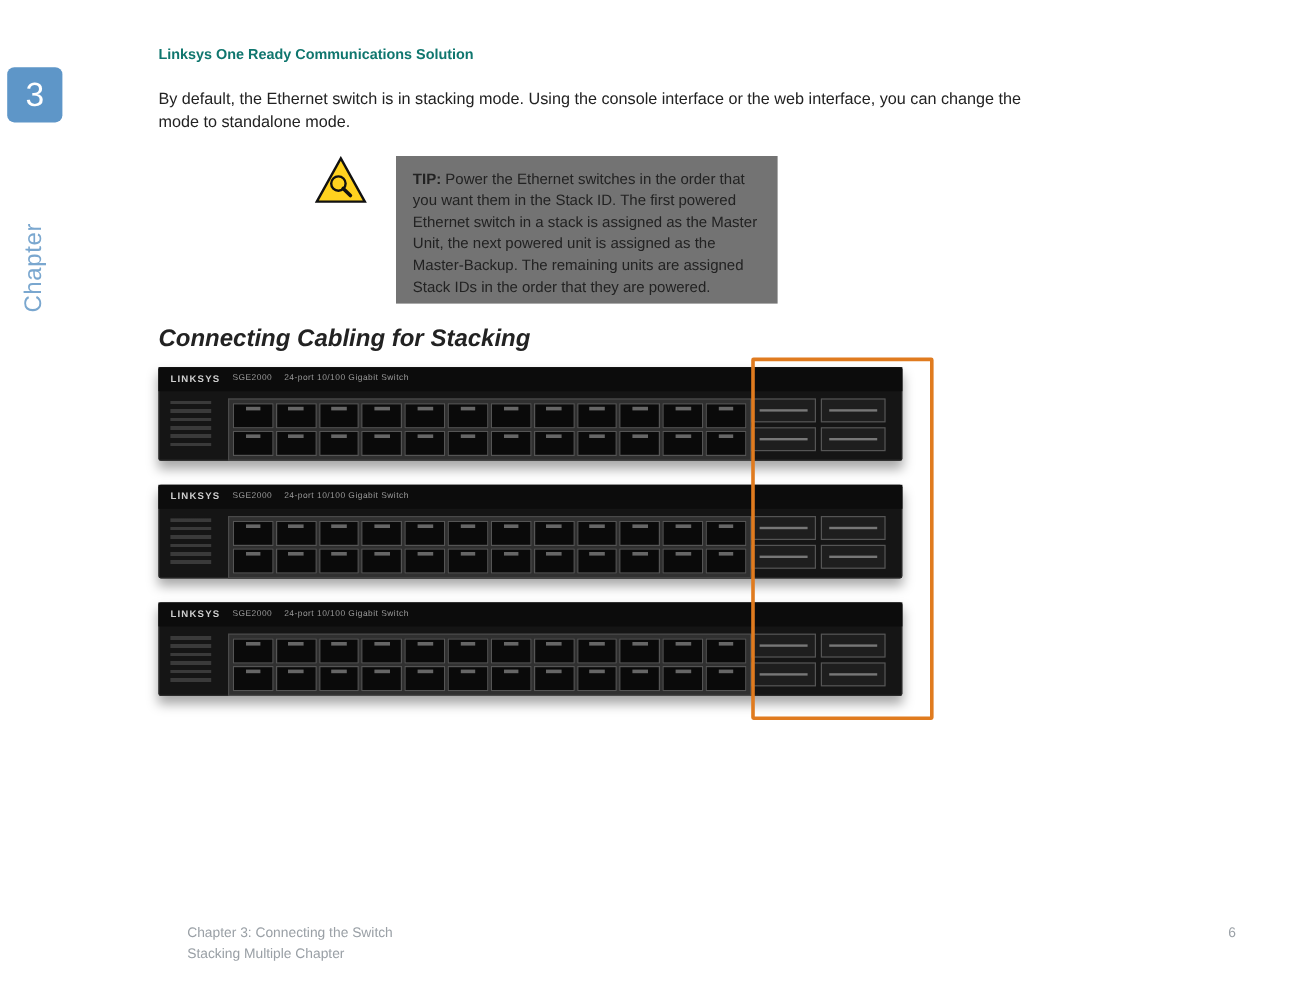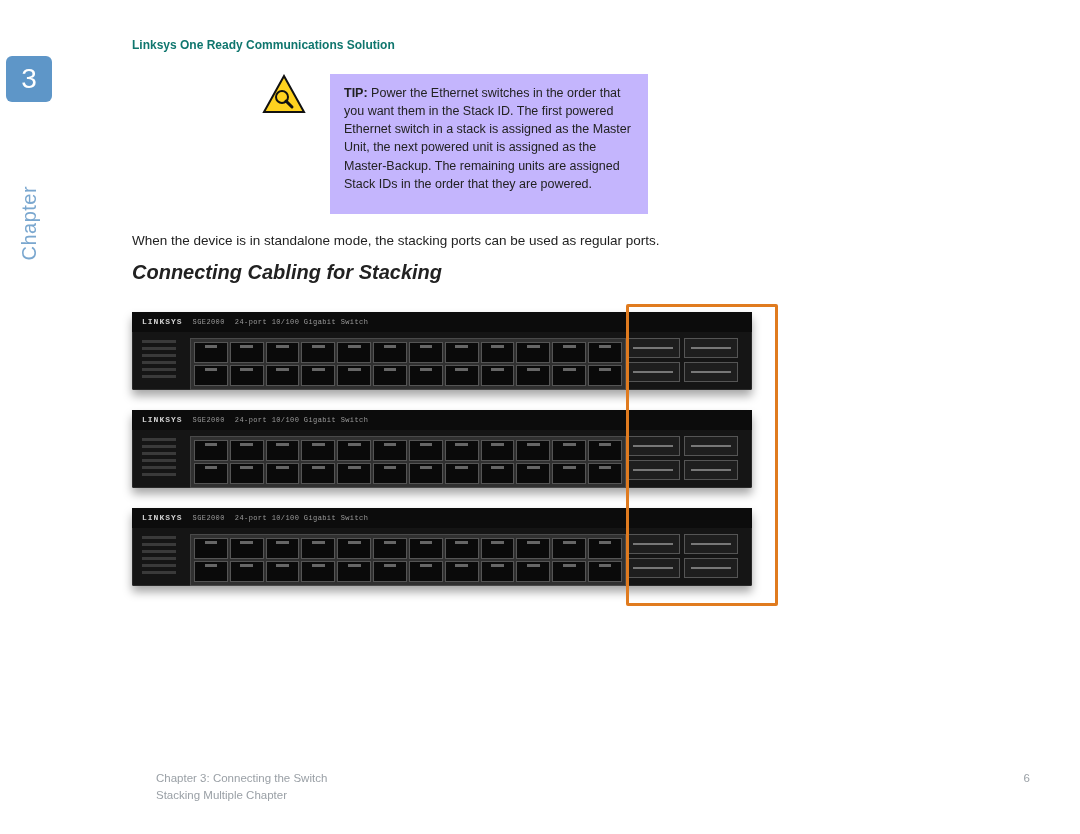--- a/index.html
+++ b/index.html
@@ -8,26 +8,26 @@
   .side-tab{position:absolute;left:6px;top:56px;width:46px;height:260px;}
   .side-tab .num-badge{width:46px;height:46px;background:#5e96c8;color:#fff;border-radius:6px;
     display:flex;align-items:center;justify-content:center;font-size:28px;font-weight:300;}
   .side-tab .chapter-label{position:absolute;left:0;top:170px;width:46px;text-align:center;
     color:#7aa7cf;font-size:20px;letter-spacing:.5px;transform:rotate(-90deg);transform-origin:center;}
   
   .content{position:absolute;left:132px;right:50px;top:38px;}
   .running-head{color:#0f766e;font-size:12px;font-weight:600;margin-bottom:22px;}
   .para{font-size:13.5px;line-height:1.4;max-width:720px;}
   .tip-row{display:flex;gap:24px;margin:18px 0 18px 130px;max-width:560px;align-items:flex-start;}
-  .tip-box{background:#c4b5fd;padding:10px 14px 21px 14px;font-size:12.5px;line-height:1.45;max-width:290px;}
+  .tip-box{background:#737373;padding:10px 14px 4px 14px;font-size:12.5px;line-height:1.45;max-width:290px;}
   .tip-box b{font-weight:700;}
   .warn-icon svg{display:block;}
   .h2{font-size:20px;font-weight:700;margin:10px 0 10px 0;font-style:italic;}
   
-  .stack-wrap{position:relative;margin-top:28px;width:770px;height:290px;font-family:Liberation Mono, monospace;}
+  .stack-wrap{position:relative;margin-top:12px;width:770px;height:290px;}
   .switch{position:absolute;left:0;width:620px;height:78px;background:#151515;border-radius:2px;
     box-shadow:0 6px 10px rgba(0,0,0,.35), inset 0 0 0 1px #2a2a2a;}
   .switch .brand-strip{position:absolute;left:0;right:0;top:0;height:20px;background:#0c0c0c;
     display:flex;align-items:center;gap:10px;padding:0 10px;color:#9b9b9b;font-size:7px;letter-spacing:.4px;}
   .switch .brand-strip .brand{color:#cfcfcf;font-weight:700;font-size:8px;letter-spacing:1px;}
   .switch .leds{position:absolute;left:10px;top:28px;width:34px;height:40px;
     background:repeating-linear-gradient(to bottom,#3a3a3a 0 3px,transparent 3px 7px);}
   .switch .ports{position:absolute;left:58px;top:26px;width:428px;height:44px;
     display:grid;grid-template-columns:repeat(12,1fr);grid-template-rows:1fr 1fr;gap:2px;
     padding:3px;background:#303030;border:1px solid #4a4a4a;}
@@ -52,36 +52,36 @@
   <div class="side-tab">
     <div class="num-badge">
       <span>3</span>
     </div>
     <div class="chapter-label">Chapter</div>
   </div>
 
   <div class="content">
     <div class="running-head">Linksys One Ready Communications Solution</div>
 
+    <div class="para">By default, the Ethernet switch is in stacking mode. Using the console interface or the web interface, you can change the mode to standalone mode.</div>
 
     <div class="tip-row">
       <div class="warn-icon">
         <svg width="44" height="40" viewBox="0 0 44 40">
           <polygon points="22,2 42,38 2,38" fill="#ffd21f" stroke="#111" stroke-width="2"></polygon>
           <circle cx="20" cy="23" r="6" fill="none" stroke="#111" stroke-width="2"></circle>
           <line x1="24" y1="27" x2="30" y2="33" stroke="#111" stroke-width="3" stroke-linecap="round"></line>
         </svg>
       </div>
       <div class="tip-box">
         <b>TIP:</b>
         <span>Power the Ethernet switches in the order that you want them in the Stack ID. The first powered Ethernet switch in a stack is assigned as the Master Unit, the next powered unit is assigned as the Master-Backup. The remaining units are assigned Stack IDs in the order that they are powered.</span>
       </div>
     </div>
 
-    <div class="para">When the device is in standalone mode, the stacking ports can be used as regular ports.</div>
 
     <div class="h2">Connecting Cabling for Stacking</div>
 
     <div class="stack-wrap">
 
       <div class="switch" style="top:0">
         <div class="brand-strip">
           <span class="brand">LINKSYS</span>
           <span>SGE2000</span>
           <span>24-port 10/100 Gigabit Switch</span>

